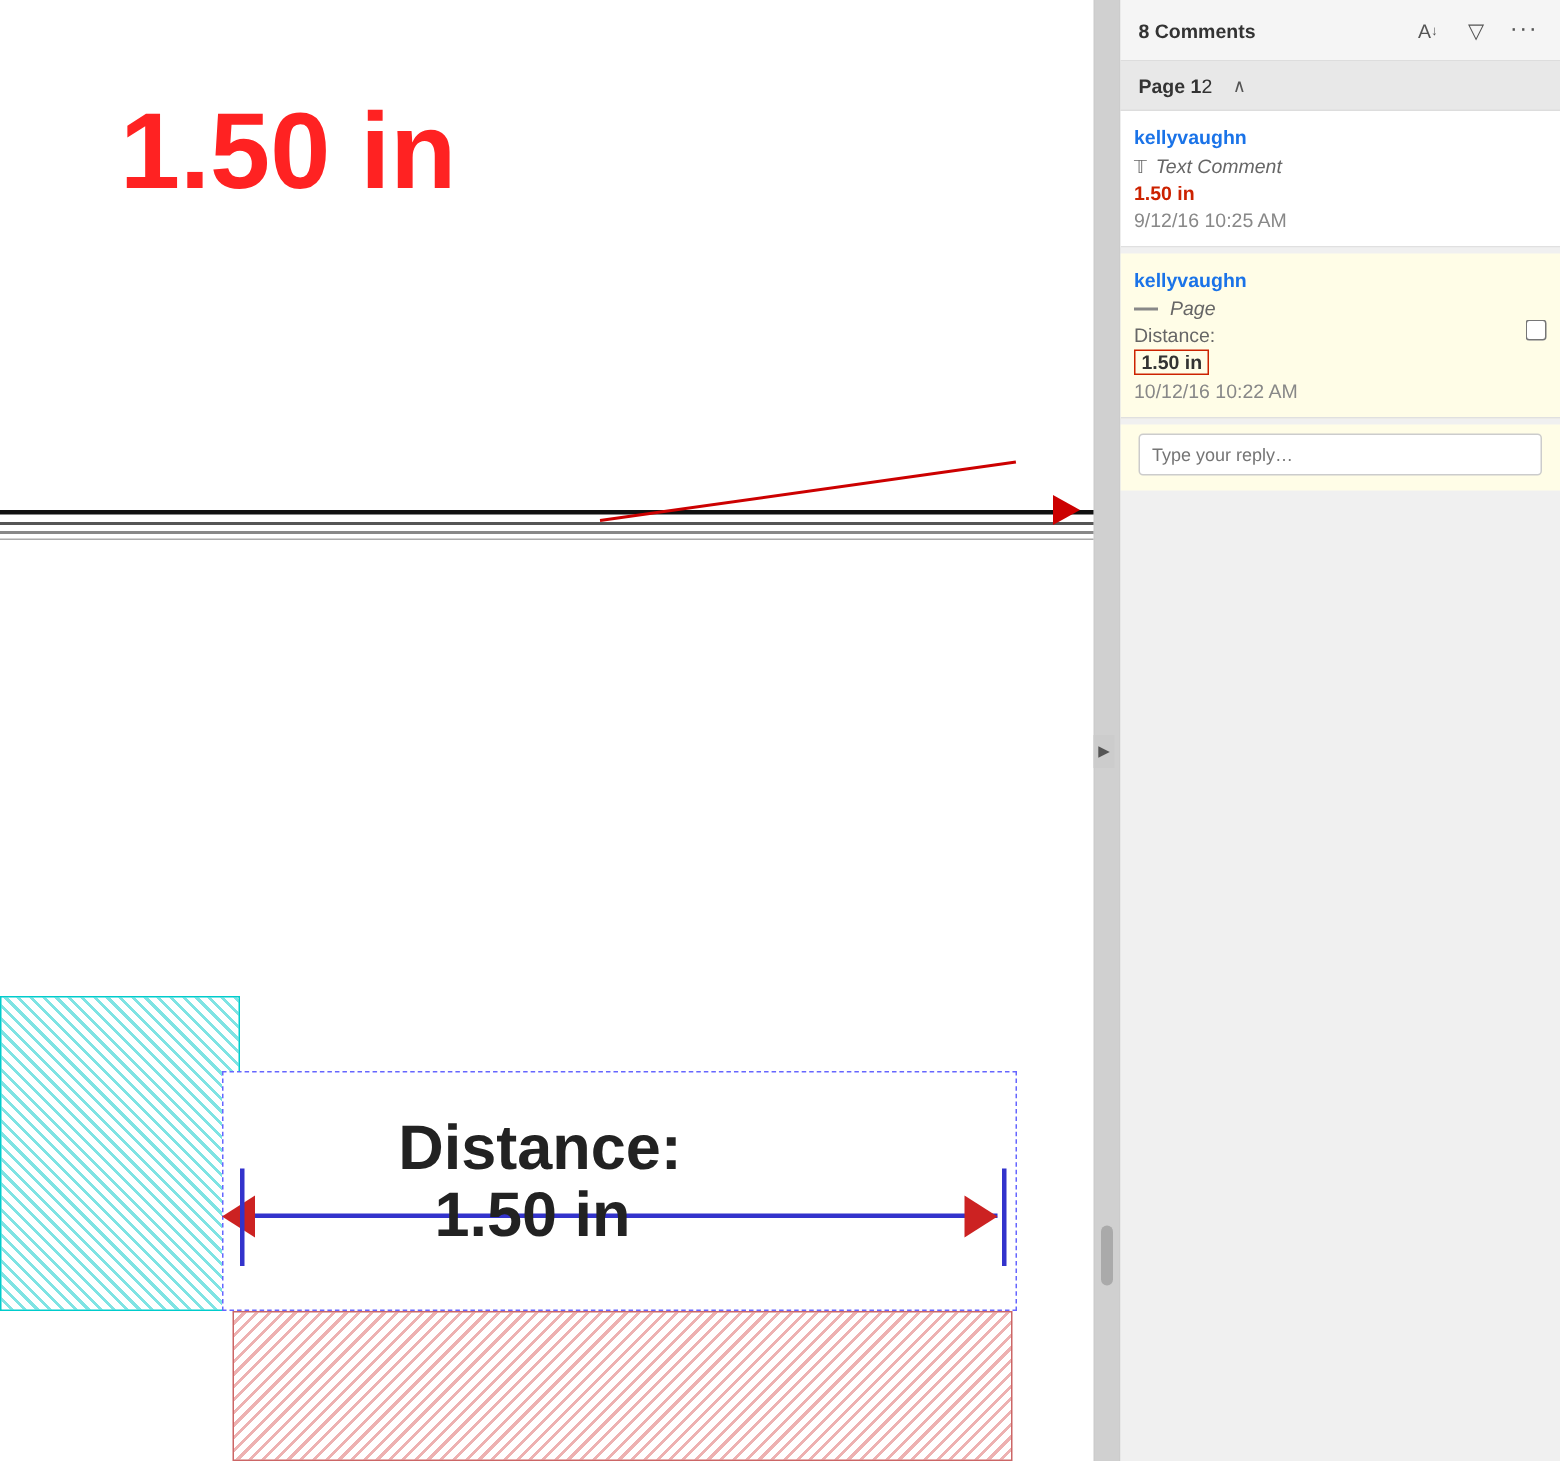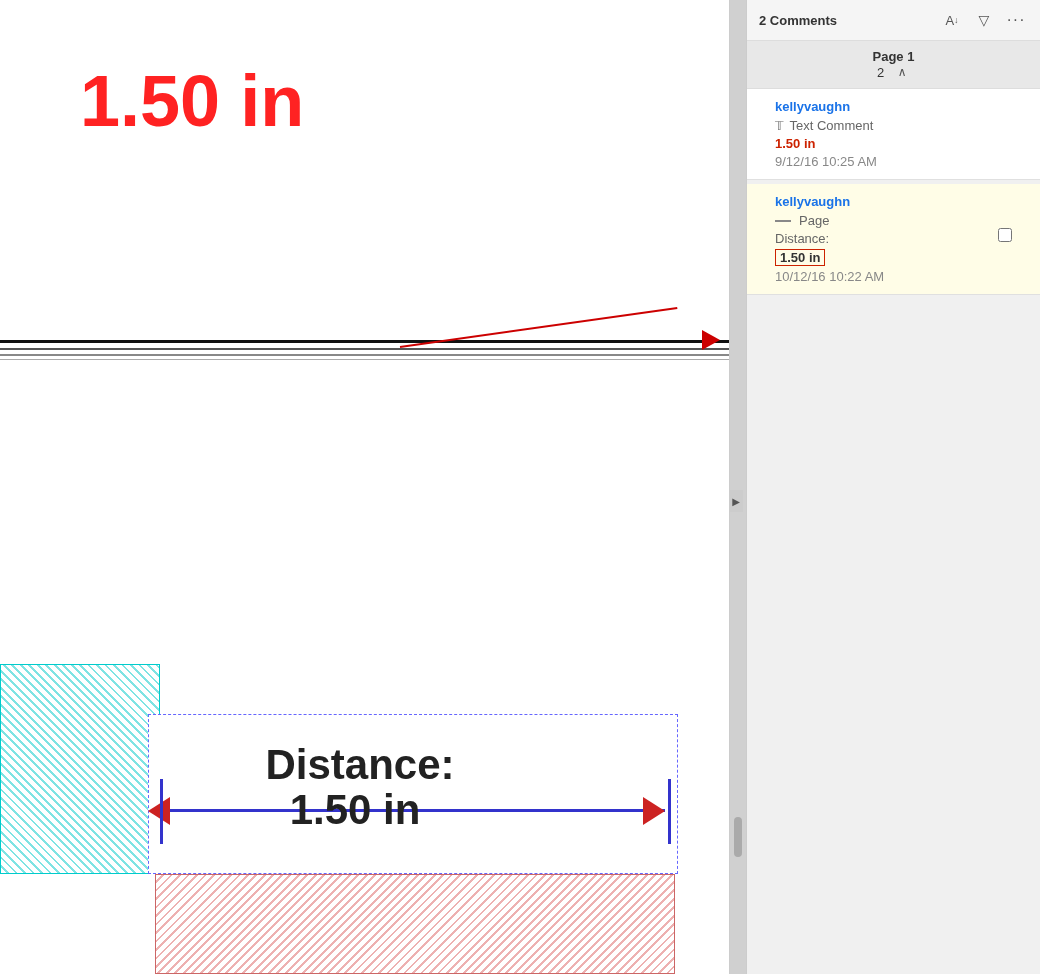--- a/index.html
+++ b/index.html
@@ -286,21 +286,20 @@
       background: #f0f0f0;
     }
 
     .page-header {
       display: flex;
       align-items: center;
       justify-content: flex-start;
       padding: 8px 12px;
       background: #e8e8e8;
       border-bottom: 1px solid #ddd;
-      flex-direction: column;
     }
 
     .page-label {
       font-size: 13px;
       font-weight: bold;
       color: #333;
     }
 
     .page-count {
       font-size: 13px;
@@ -316,21 +315,21 @@
       justify-content: center;
       font-size: 12px;
       color: #555;
       cursor: pointer;
     }
 
     
     .comment-card {
       background: white;
       margin: 0 0 4px 0;
-      padding: 10px 28px;
+      padding: 10px 9px;
       border-bottom: 1px solid #e0e0e0;
     }
 
     .comment-card.highlighted {
       background: #fffde7;
       border-left: none;
     }
 
     .comment-author {
       font-size: 13px;
@@ -347,20 +346,21 @@
     }
 
     .comment-type-icon {
       font-size: 12px;
       color: #666;
     }
 
     .comment-type-text {
       font-size: 13px;
       color: #666;
+      font-style: italic;
     }
 
     .comment-value {
       font-size: 13px;
       color: #cc2200;
       font-weight: bold;
       margin-bottom: 3px;
     }
 
     .comment-value-highlighted {
@@ -461,21 +461,21 @@
   <div style="position:absolute; top:490px; left:729px; width:14px; height:22px; background:#ccc; display:flex; align-items:center; justify-content:center; cursor:pointer; z-index:10;">
     <span style="font-size:10px; color:#555;">▶</span>
   </div>
   <div class="scrollbar-thumb"></div>
 </div>
 
 <div class="comments-panel">
 
 
   <div class="comments-toolbar">
-    <span class="comments-count">2 Comments</span>
+    <span class="comments-count">8 Comments</span>
     <div class="toolbar-icon">
       <span style="font-size:13px; color:#555;">A</span>
         <span style="font-size:9px; color:#555;">↓</span>
     </div>
     <div class="toolbar-icon">▽</div>
     <div class="toolbar-icon" style="font-size:16px; letter-spacing:1px;">···</div>
   </div>
 
   <div class="page-header">
     <span class="page-label">Page 1</span>
@@ -503,15 +503,18 @@
         <span class="line-dash-icon"></span>
         <span class="comment-type-text">Page</span>
       </div>
       <div class="comment-distance-label">Distance:</div>
       <span class="comment-value-highlighted">1.50 in</span>
       <input type="checkbox" class="comment-check" style="float: right; margin-top: -20px;">
       <div style="clear:both;"></div>
       <div class="comment-timestamp">10/12/16  10:22 AM</div>
     </div>
 
+    <div class="reply-input-container">
+      <input type="text" class="reply-input" placeholder="Type your reply…" style="">
+    </div>
 
   </div>
 </div>
 
 </body></html>

